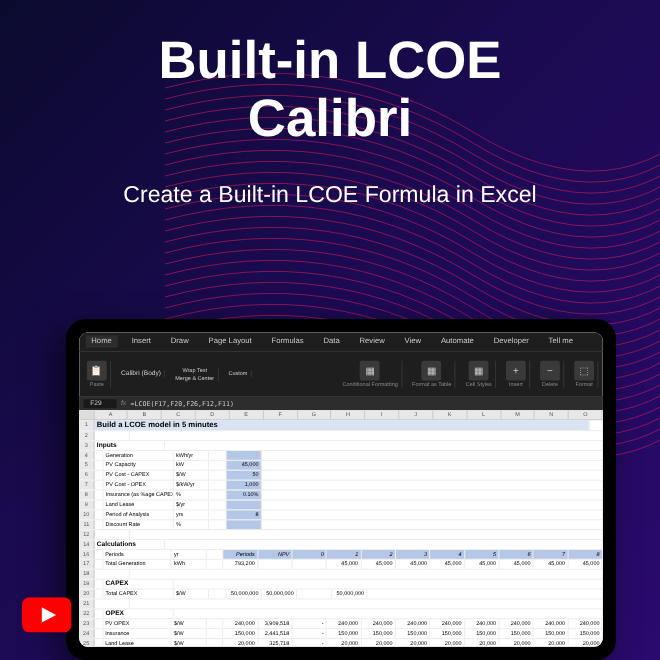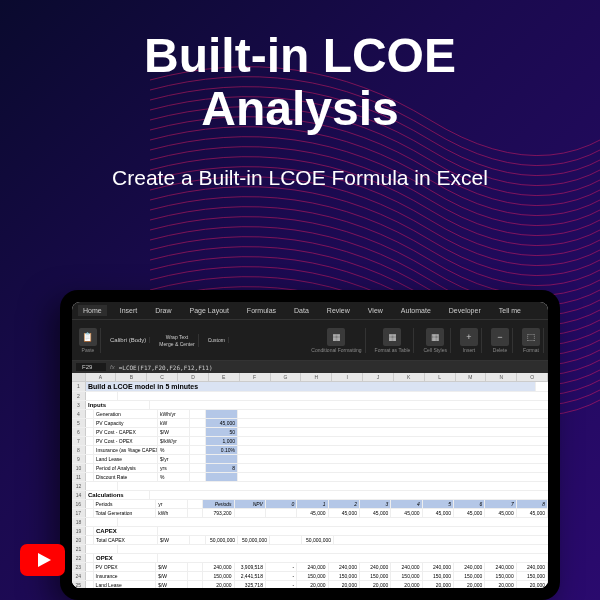--- a/index.html
+++ b/index.html
@@ -73,21 +73,21 @@
 <path class="wave-line" d="M0,310 Q150,270 280,350 T500,330"></path>
 <path class="wave-line" d="M0,320 Q150,280 280,360 T500,340"></path>
 <path class="wave-line" d="M0,330 Q150,290 280,370 T500,350"></path>
 <path class="wave-line" d="M0,340 Q150,300 280,380 T500,360"></path>
 </g>
 </svg>
 
 <div class="content">
   <div class="title">
     <span>Built-in LCOE</span><br>
-    <span>Analysis</span>
+    <span>Calibri</span>
   </div>
   <div class="subtitle">Create a Built-in LCOE Formula in Excel</div>
 </div>
 
 <div class="yt-icon">
 <svg viewBox="0 0 90 64">
       <rect width="90" height="64" rx="14" fill="#FF0000"></rect>
       <path d="M36,18 L62,32 L36,46 Z" fill="#fff"></path>
     </svg>
 </div>

